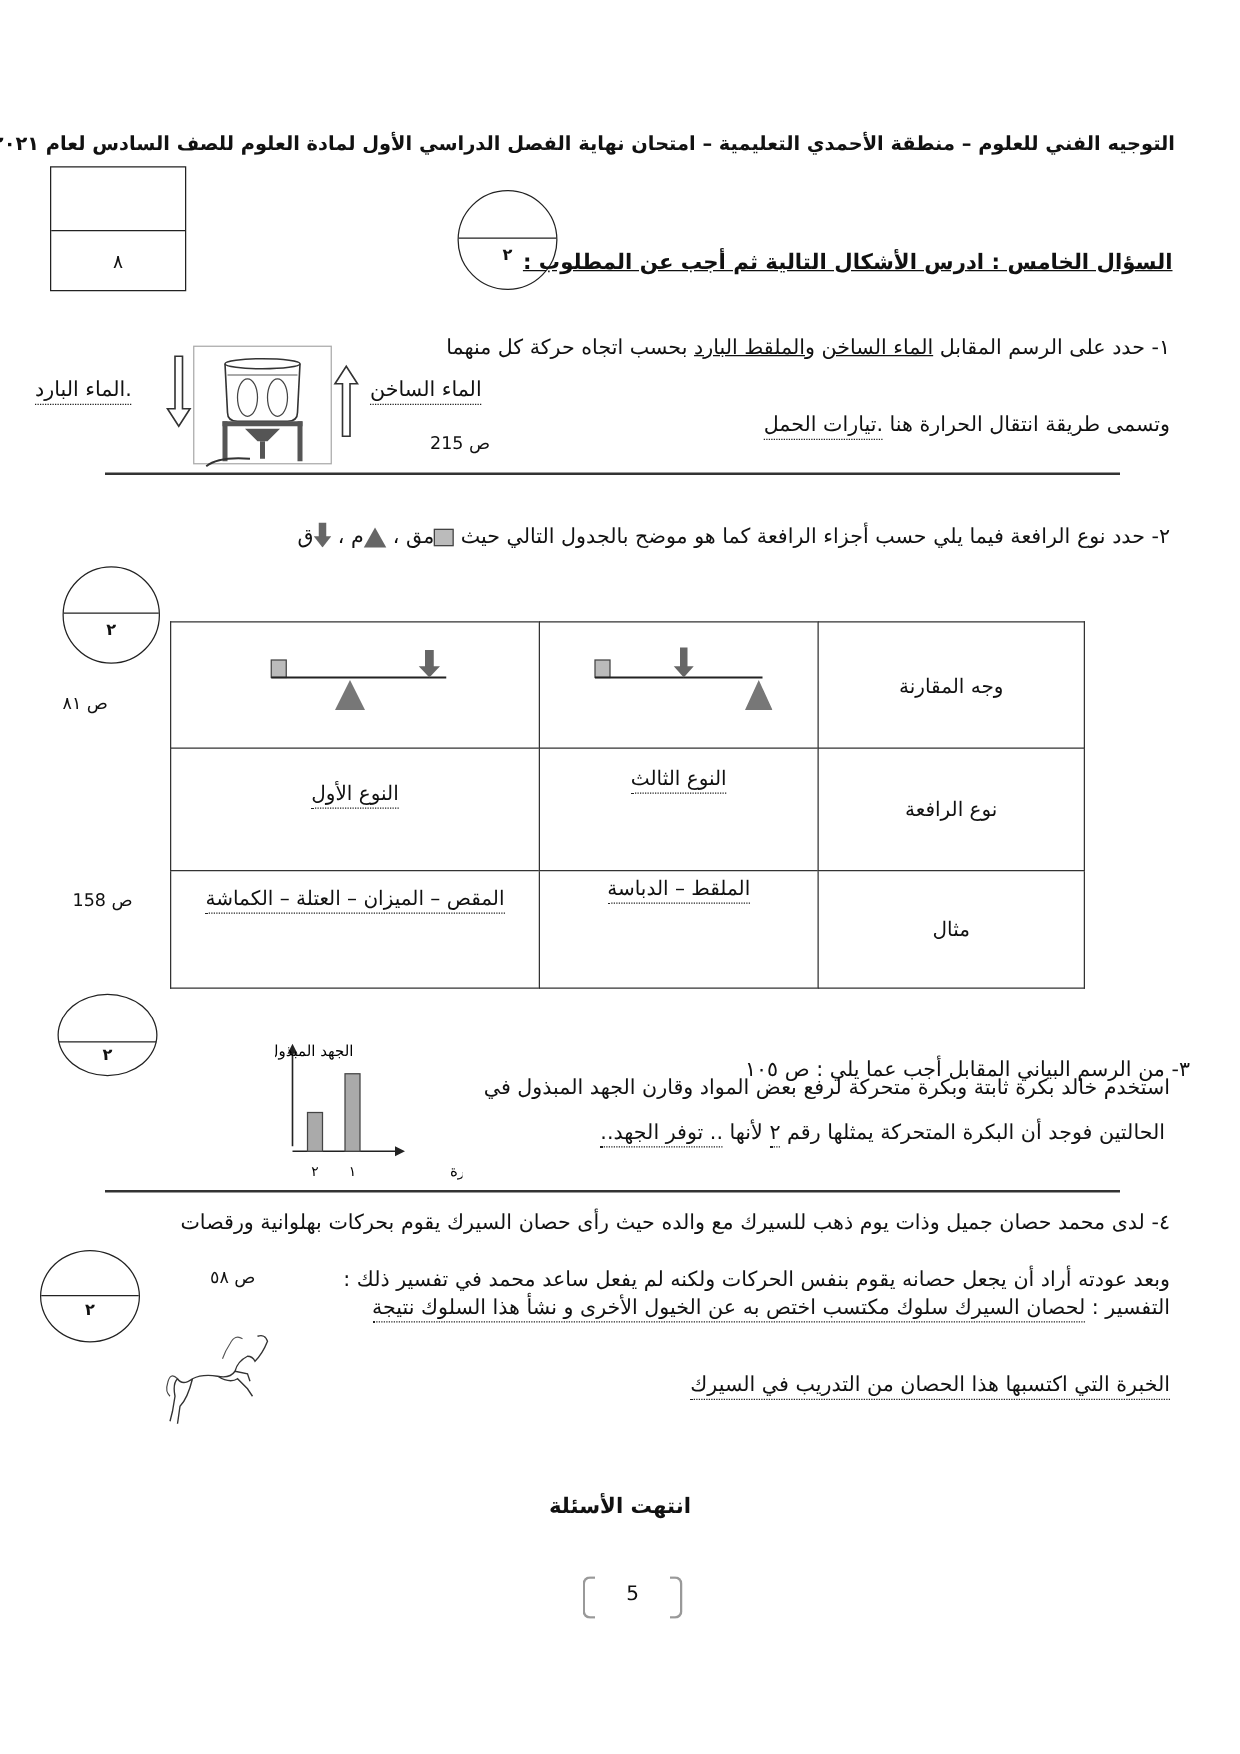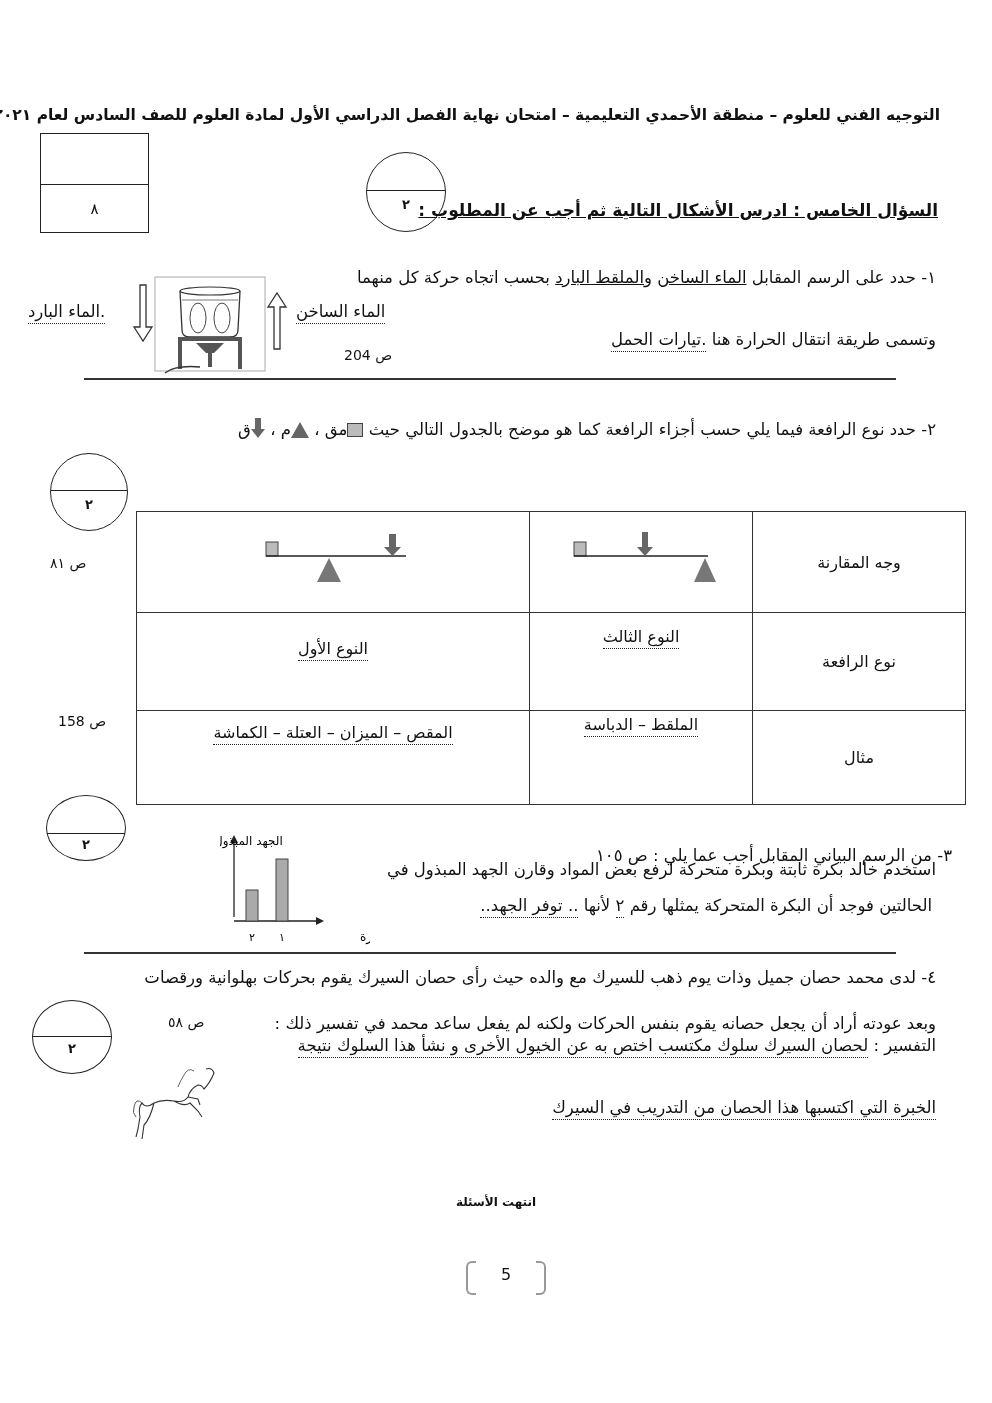--- a/index.html
+++ b/index.html
@@ -12,24 +12,24 @@
   .scorebox .bot { height: 47px; display: flex; align-items: center; justify-content: center; font-size: 15px; }
   .circle { border: 1.5px solid #222; border-radius: 50%; }
   .circle .line { position: absolute; left: 0; right: 0; top: 48%; border-top: 1.5px solid #222; }
   .circle .val { position: absolute; left: 0; right: 0; top: 56%; text-align: center; font-size: 13px; font-weight: bold; }
   .q5title { top: 200px; right: 54px; font-size: 17px; font-weight: bold; text-decoration: underline; white-space: nowrap; }
   .txt { font-size: 16.5px; white-space: nowrap; }
   .ans { border-bottom: 1.5px dotted #222; padding-bottom: 2px; }
   .ul { text-decoration: underline; }
   .hr { height: 0; border-top: 2px solid #333; }
   .small { font-size: 14px; }
-  table.lever { position: absolute; left: 136px; top: 511px; width: 830px; height: 293px; border-collapse: collapse; direction: rtl; }
+  table.lever { position: absolute; left: 136px; top: 497px; width: 732px; height: 293px; border-collapse: collapse; direction: rtl; }
   table.lever td { border: 1px solid #333; text-align: center; font-size: 16px; position: relative; }
   .rowlabel { width: 210px; }
-  .endmark { top: 1195px; left: 0; right: 0; text-align: center; font-size: 12px; font-weight: bold; }
+  .endmark { top: 1195px; left: 0; right: 0; text-align: center; font-size: 17px; font-weight: bold; }
   .pagenum { top: 1265px; left: 466px; width: 80px; text-align: center; font-size: 16px; }
   .bracket { position: absolute; top: -4px; width: 8px; height: 30px; border: 2px solid #999; }
 </style>
 </head>
 <body>
 
 <div class="abs rtl hdr">التوجيه الفني للعلوم – منطقة الأحمدي التعليمية – امتحان نهاية الفصل الدراسي الأول لمادة العلوم للصف السادس  لعام ٢٠٢١ - ٢٠٢٢</div>
 
 <div class="abs scorebox">
   <div class="top"></div>
@@ -46,21 +46,21 @@
 <div class="abs rtl txt" style="top:268px;right:56px;">
   <span>١- حدد على الرسم المقابل </span><span class="ul">الماء الساخن</span><span> و</span><span class="ul">الملقط البارد</span><span> بحسب اتجاه حركة كل منهما</span>
 </div>
 
 <div class="abs rtl txt" style="top:302px;left:296px;"><span class="ans">الماء الساخن</span></div>
 <div class="abs rtl txt" style="top:302px;left:28px;"><span class="ans">.الماء البارد</span></div>
 
 <div class="abs rtl txt" style="top:330px;right:56px;">
   <span>وتسمى طريقة انتقال الحرارة هنا </span><span class="ans">.تيارات الحمل</span>
 </div>
-<div class="abs rtl small" style="top:347px;left:344px;">ص 204</div>
+<div class="abs rtl small" style="top:347px;left:344px;">ص 215</div>
 
 <svg class="abs" style="left:130px;top:275px;" width="160" height="100" viewBox="0 0 160 100">
   <rect x="25" y="2" width="110" height="94" fill="none" stroke="#aaa" stroke-width="1"></rect>
 
   <g>
     <path d="M10 10 L16 10 L16 52 L22 52 L13 66 L4 52 L10 52 Z" fill="#fff" stroke="#333" stroke-width="1.3"></path>
   </g>
 
   <g>
     <path d="M144 74 L150 74 L150 32 L156 32 L147 18 L138 32 L144 32 Z" fill="#fff" stroke="#333" stroke-width="1.3"></path>

